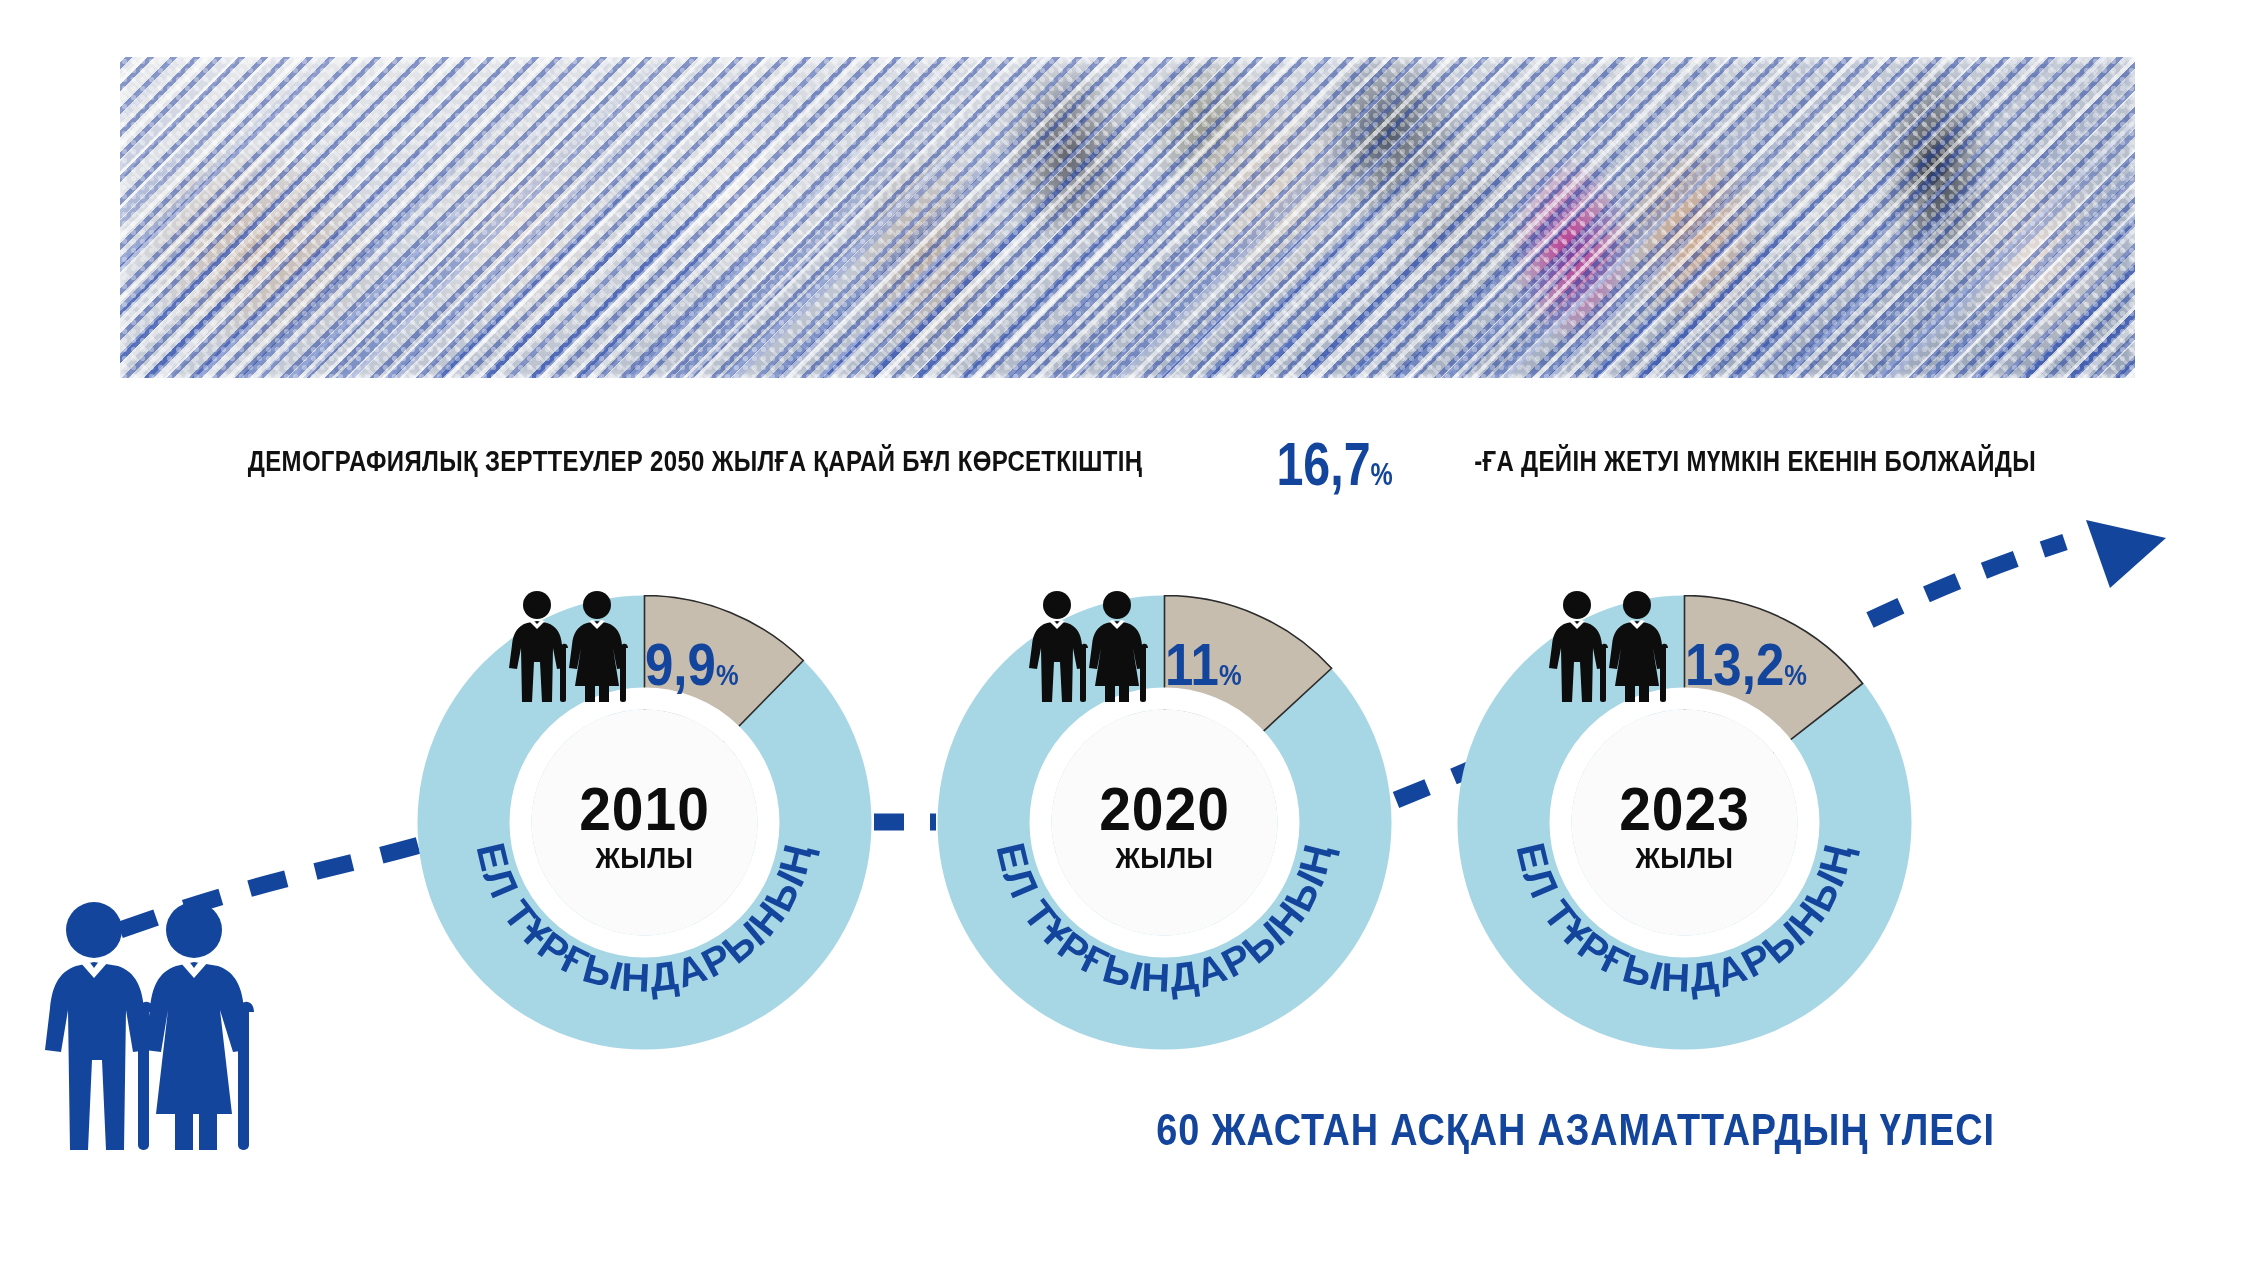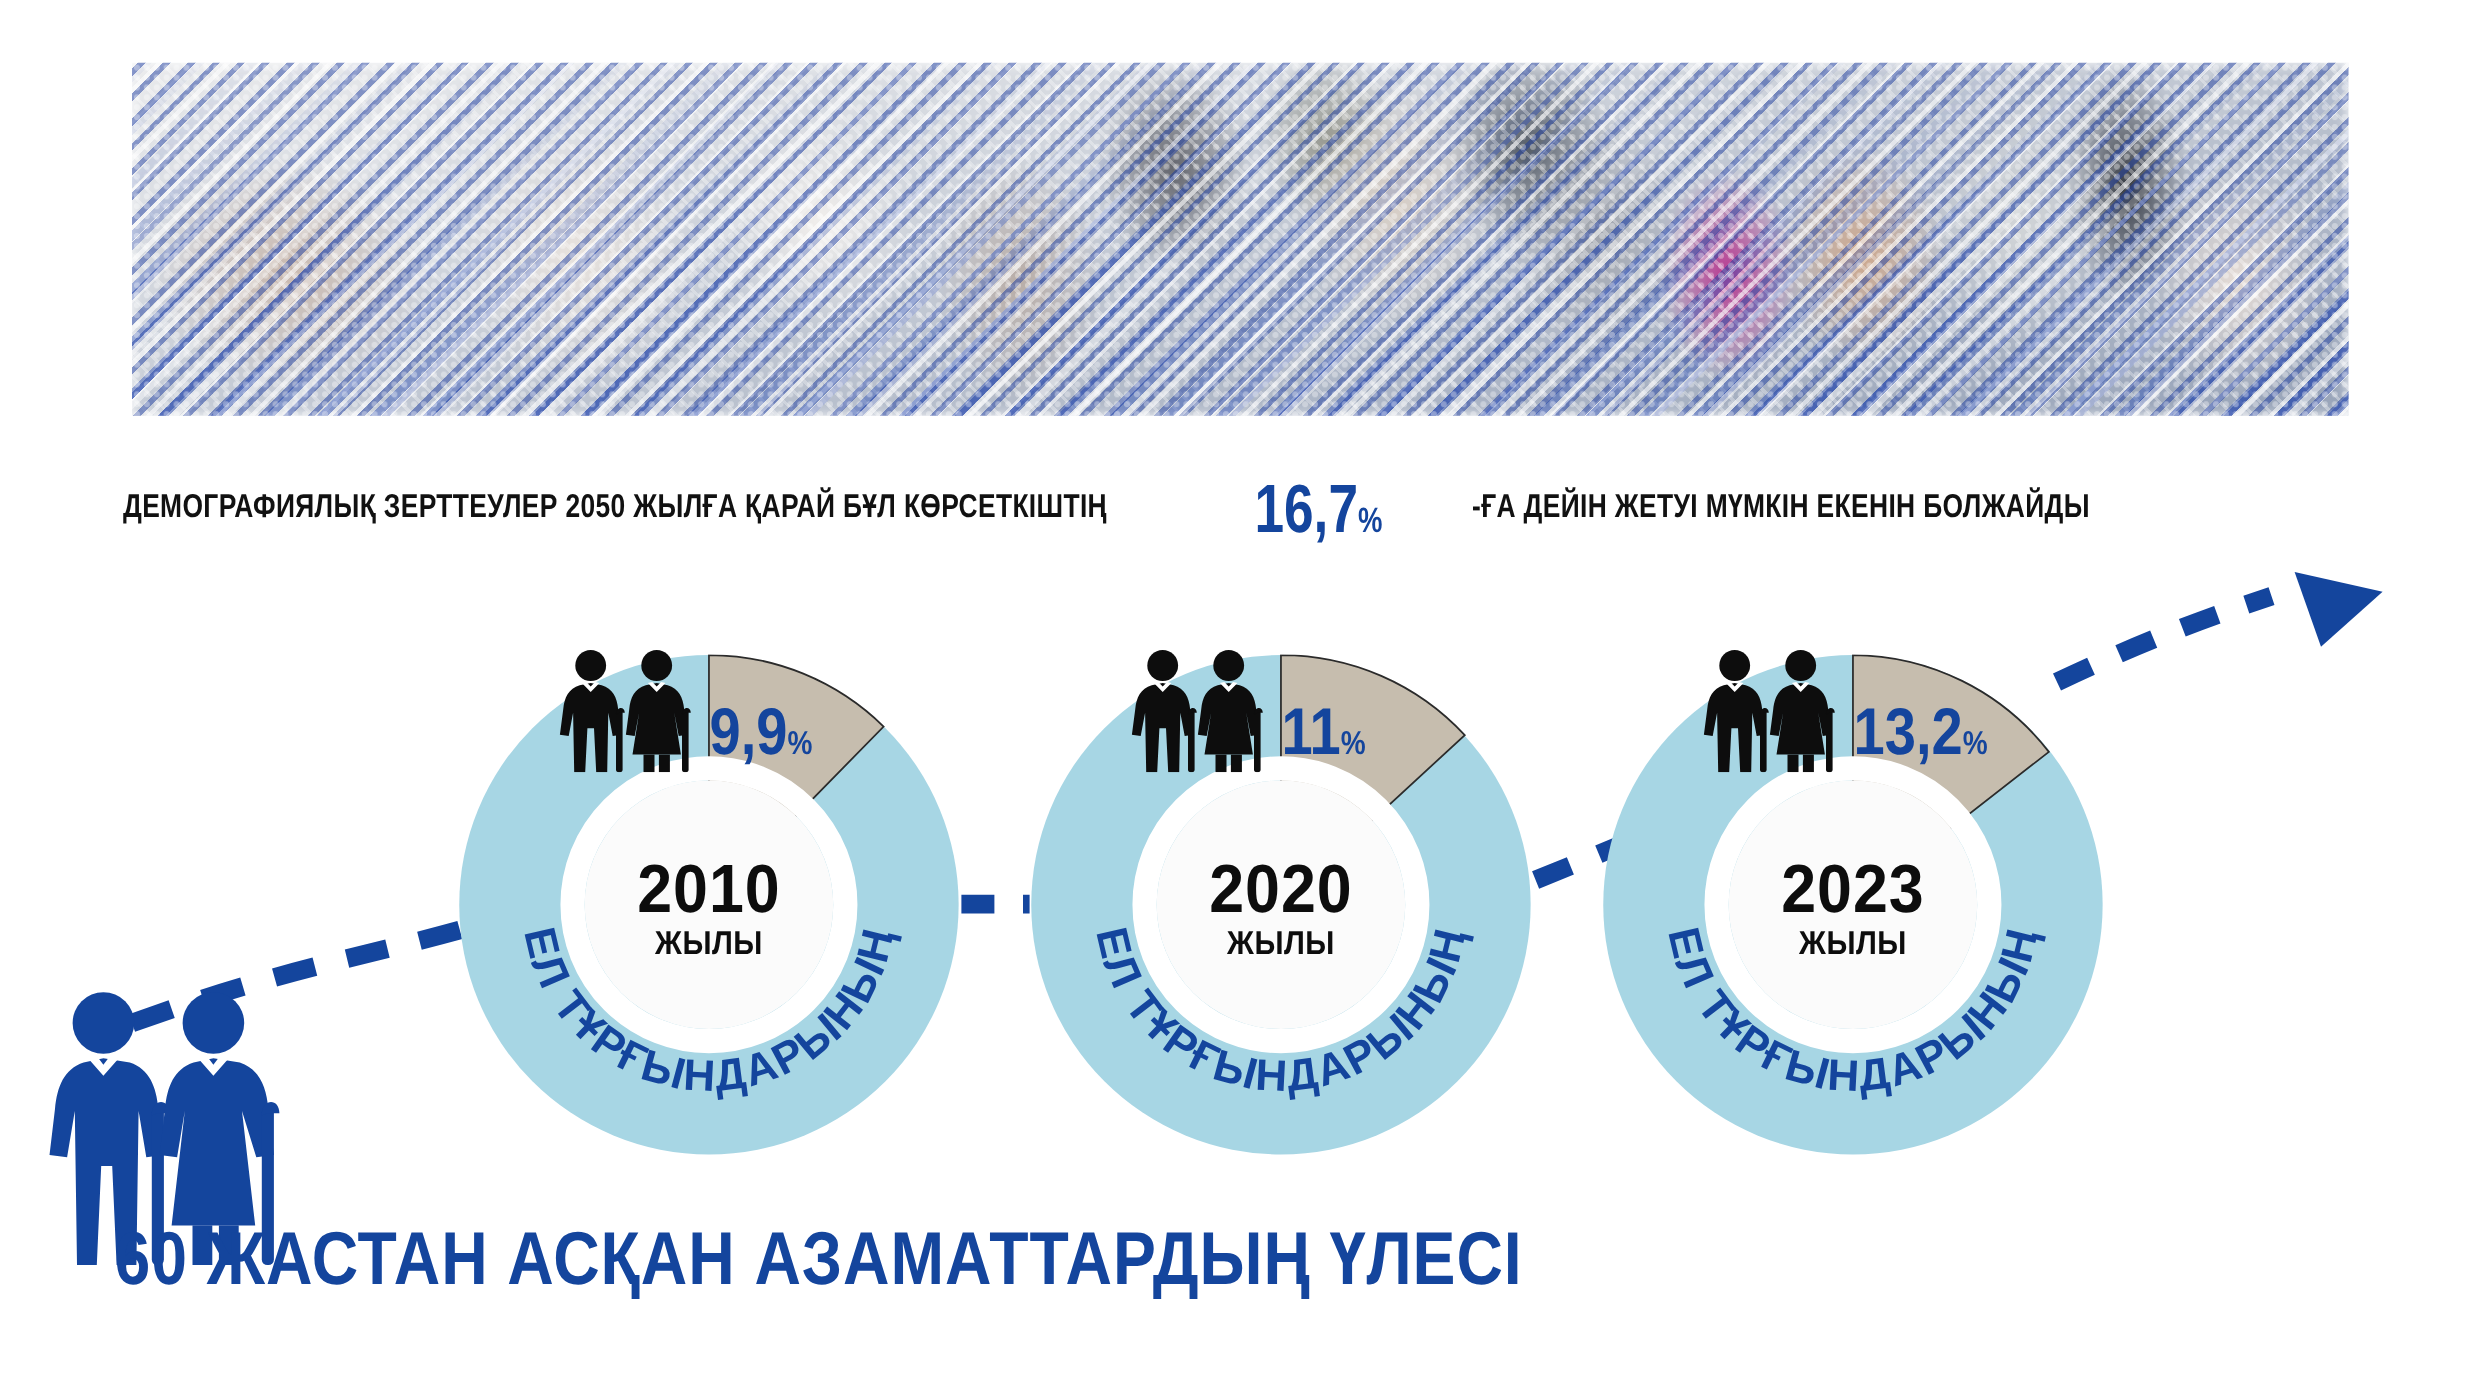--- a/index.html
+++ b/index.html
@@ -79,20 +79,21 @@
       radial-gradient(circle at 50% 50%, rgba(255,255,255,0.35) 0 2.5px, rgba(255,255,255,0) 3px);
     background-size: 9px 9px;
   }
 
   
   #headline {
     position: absolute;
     left: 0;
     top: 425px;
     width: 2242px;
+    text-align: center;
     white-space: nowrap;
   }
   #headline .hl-text {
     font-family: "Liberation Sans Narrow", "Liberation Sans", sans-serif;
     font-weight: bold;
     font-size: 30px;
     letter-spacing: 0.4px;
     color: #111111;
     transform: scaleX(0.80);
     transform-origin: center;
@@ -195,24 +196,24 @@
     width: 2242px; height: 1266px;
     pointer-events: none;
   }
 
   
   #bottom-caption {
     position: absolute;
     left: 0;
     top: 1105px;
     width: 2063px;
-    text-align: left;
-    font-family: "Liberation Sans Narrow", "Liberation Sans", sans-serif;
-    font-weight: bold;
-    font-size: 68px;
+    text-align: right;
+    font-family: "Liberation Sans Narrow", "Liberation Sans", sans-serif;
+    font-weight: bold;
+    font-size: 44px;
     color: #14459d;
     letter-spacing: 1px;
     white-space: nowrap;
   }
   #bottom-caption span {
     display: inline-block;
     transform: scaleX(0.86);
     transform-origin: center;
   }
 </style>

